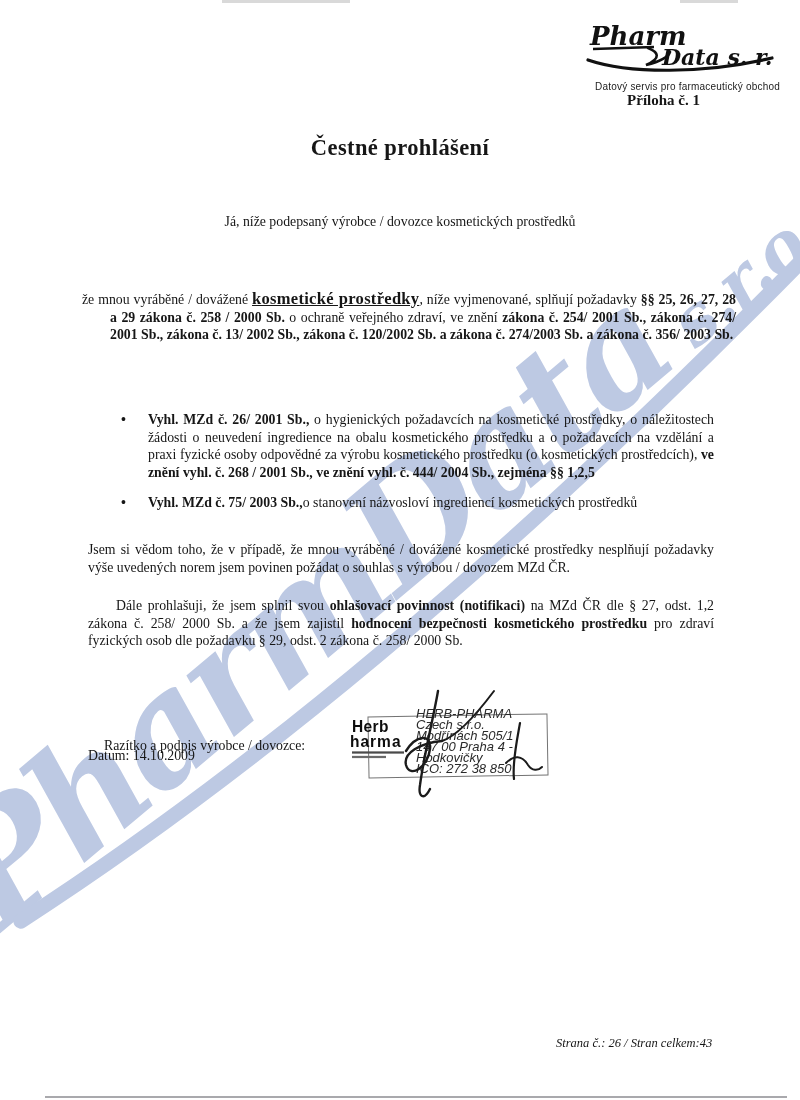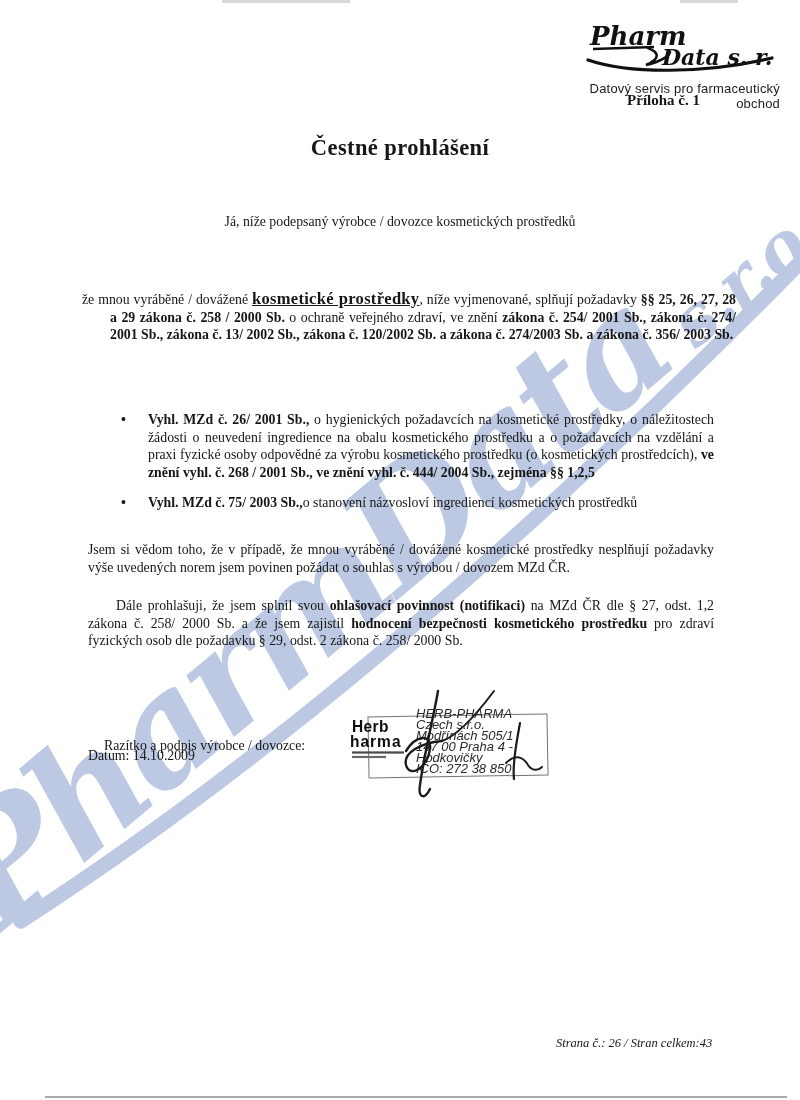--- a/index.html
+++ b/index.html
@@ -17,21 +17,21 @@
   }
   .wm-line{white-space:nowrap;font-family:"DejaVu Serif", serif;
     font-style:italic;font-weight:bold;font-size:150px;letter-spacing:-7px;line-height:1;}
   .wm-sro{font-size:68px;letter-spacing:-2px;}
   .wm-swoosh{display:block;margin-top:-46px;margin-left:10px;}
   
   .scan-strip{background:#d9d9d9;}
   .bottom-line{background:#a9a9ad;}
   
   .logo-wrap{right:20px;top:18px;width:200px;z-index:3;text-align:right;}
-  .logo-tagline{font-family:"Liberation Sans", sans-serif;font-size:13px;color:#1c1c1c;
+  .logo-tagline{font-family:"Liberation Sans", sans-serif;font-size:10px;color:#1c1c1c;
     margin-top:1px;margin-left:6px;letter-spacing:.2px;}
   .priloha{right:100px;top:92px;font-weight:bold;font-size:15px;z-index:3;}
   
   .content{position:absolute;inset:0;z-index:2;}
   .doc-title{left:0;right:0;top:135px;text-align:center;font-size:22.5px;font-weight:bold;letter-spacing:.4px;}
   .intro-line{left:0;right:0;top:214px;text-align:center;font-size:13.8px;}
   .declare{left:0;right:0;top:250px;text-align:center;font-size:14.5px;font-weight:bold;
     letter-spacing:5px;word-spacing:8px;}
   .para{font-size:13.8px;line-height:17.5px;text-align:justify;}
   .p-laws{left:82px;top:290px;width:626px;padding-left:28px;text-indent:-28px;}

